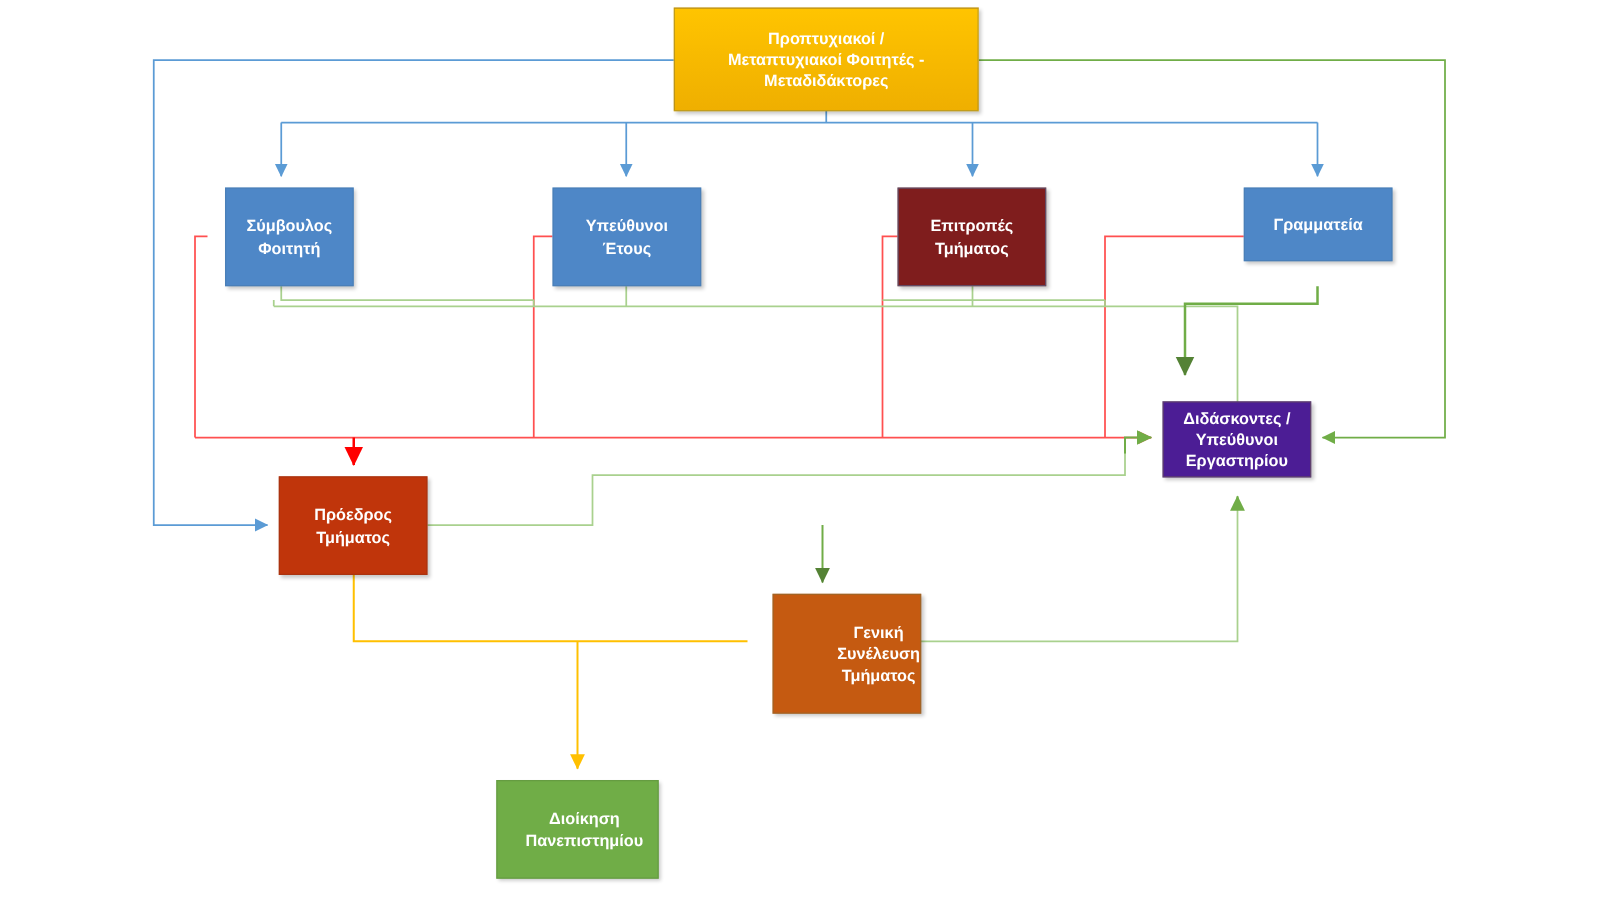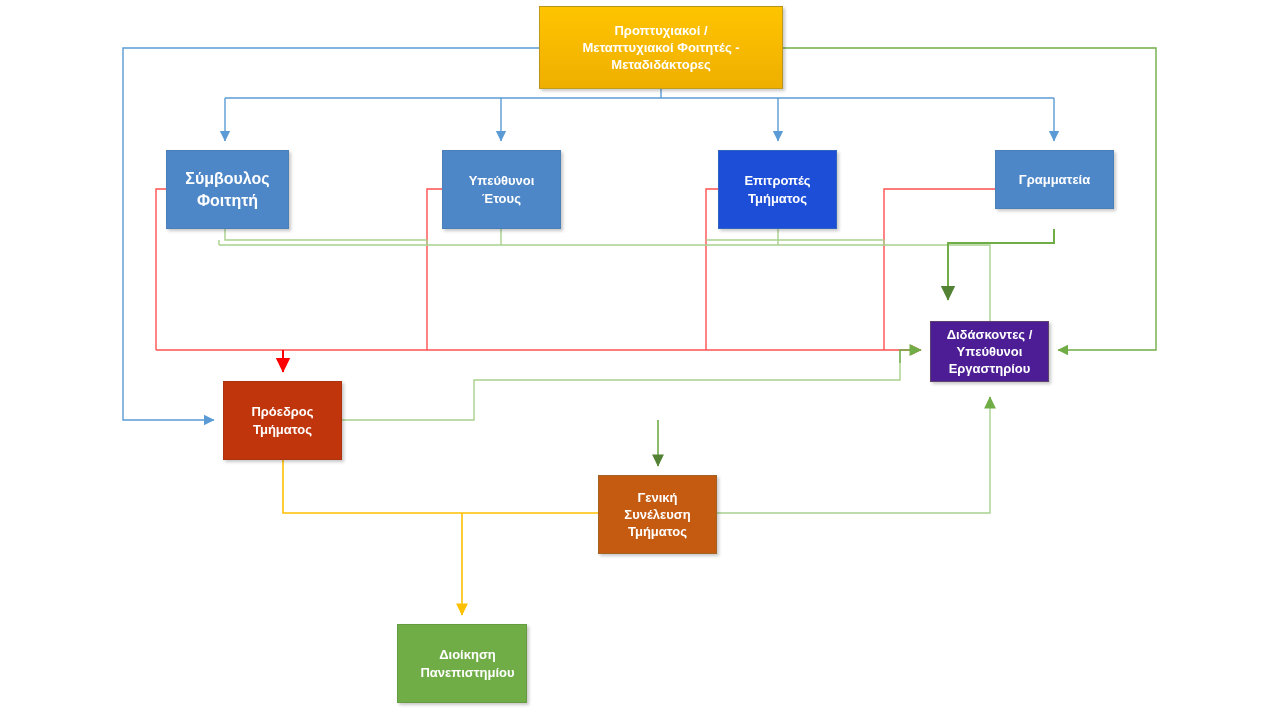--- a/index.html
+++ b/index.html
@@ -141,51 +141,51 @@
       <path d="M462,513 L462,615" marker-end="url(#ah-yellow)"></path>
     </g>
   </svg>
 
   <div class="node gold" style="left:539px; top:6px; width:244px; height:83px; background:linear-gradient(#FFC400,#EFAF00); font-size:13px;">
     <span>Προπτυχιακοί /
 Μεταπτυχιακοί Φοιτητές -
 Μεταδιδάκτορες</span>
   </div>
 
-  <div class="node blue" style="left:166px; top:150px; width:123px; height:79px; background:#4E87C7; font-size:16px;">
+  <div class="node blue" style="left:180px; top:150px; width:103px; height:79px; background:#4E87C7; font-size:13px;">
     <span>Σύμβουλος
 Φοιτητή</span>
   </div>
 
   <div class="node blue" style="left:442px; top:150px; width:119px; height:79px; background:#4E87C7; font-size:13px;">
     <span>Υπεύθυνοι
 Έτους</span>
   </div>
 
-  <div class="node blue" style="left:718px; top:150px; width:119px; height:79px; background:#1d4ed8; font-size:13px;">
+  <div class="node blue" style="left:718px; top:150px; width:119px; height:79px; background:#7f1d1d; font-size:13px;">
     <span>Επιτροπές
 Τμήματος</span>
   </div>
 
   <div class="node blue" style="left:995px; top:150px; width:119px; height:59px; background:#4E87C7; font-size:13px;">
     <span>Γραμματεία</span>
   </div>
 
   <div class="node" style="left:930px; top:309px; width:119px; height:61px; background:#4c1d95; font-size:13px;margin-top:12px;">
     <span>Διδάσκοντες /
 Υπεύθυνοι
 Εργαστηρίου</span>
   </div>
 
   <div class="node red" style="left:223px; top:381px; width:119px; height:79px; background:#C0350B; font-size:13px;">
     <span>Πρόεδρος
 Τμήματος</span>
   </div>
 
-  <div class="node" style="left:598px; top:475px; width:119px; height:79px; background:#C55A11; font-size:13px;">
+  <div class="node" style="left:618px; top:475px; width:119px; height:96px; background:#C55A11; font-size:13px;justify-content:flex-end;">
     <span>Γενική
 Συνέλευση
 Τμήματος</span>
   </div>
 
   <div class="node green" style="left:397px; top:624px; width:130px; height:79px; background:#70AD47; font-size:13px;">
     <span>Διοίκηση
 Πανεπιστημίου</span>
   </div>
 

